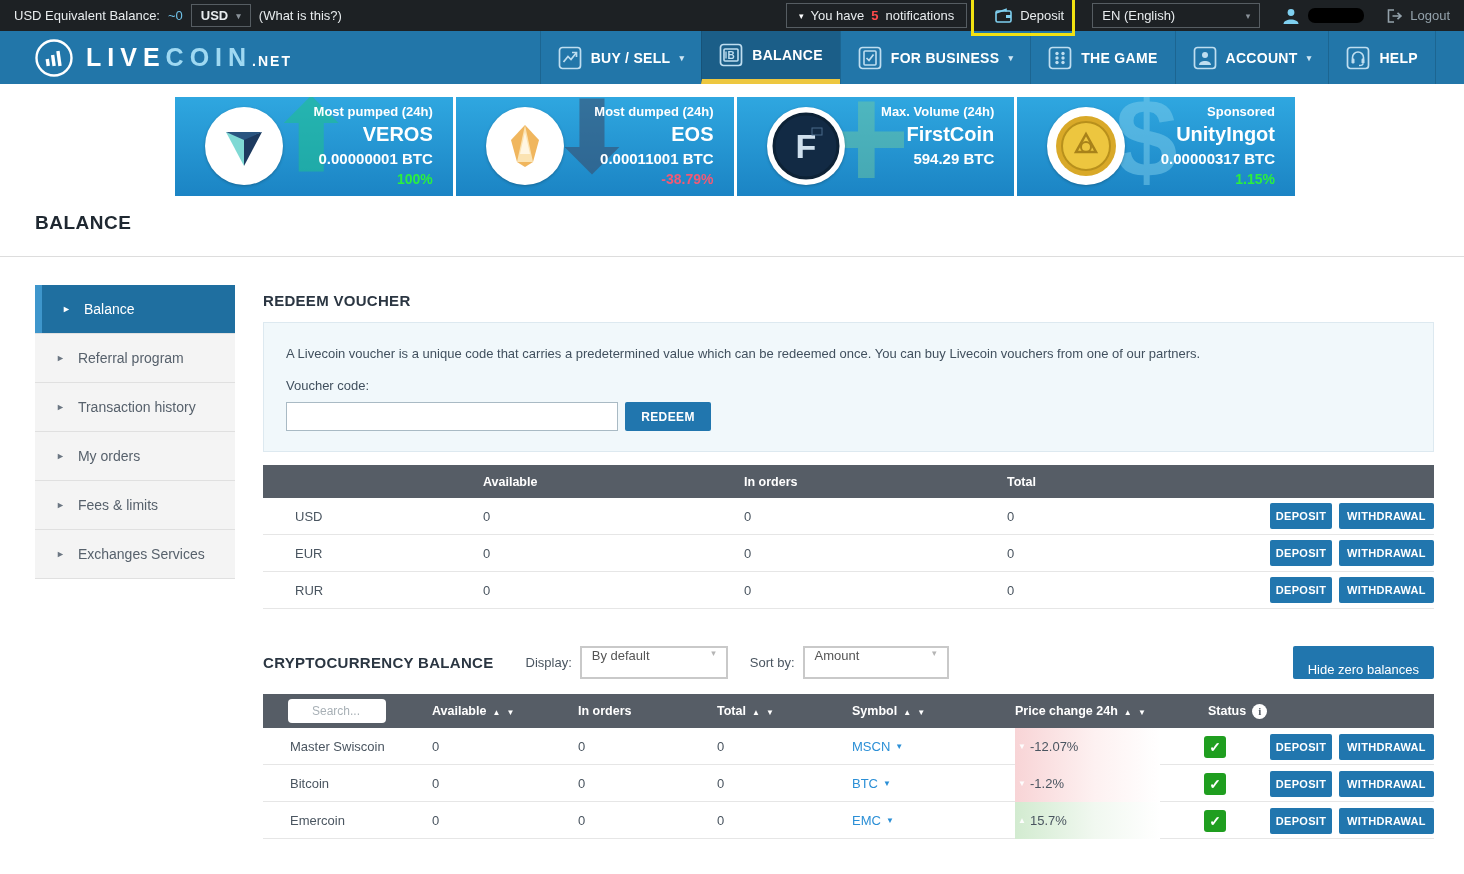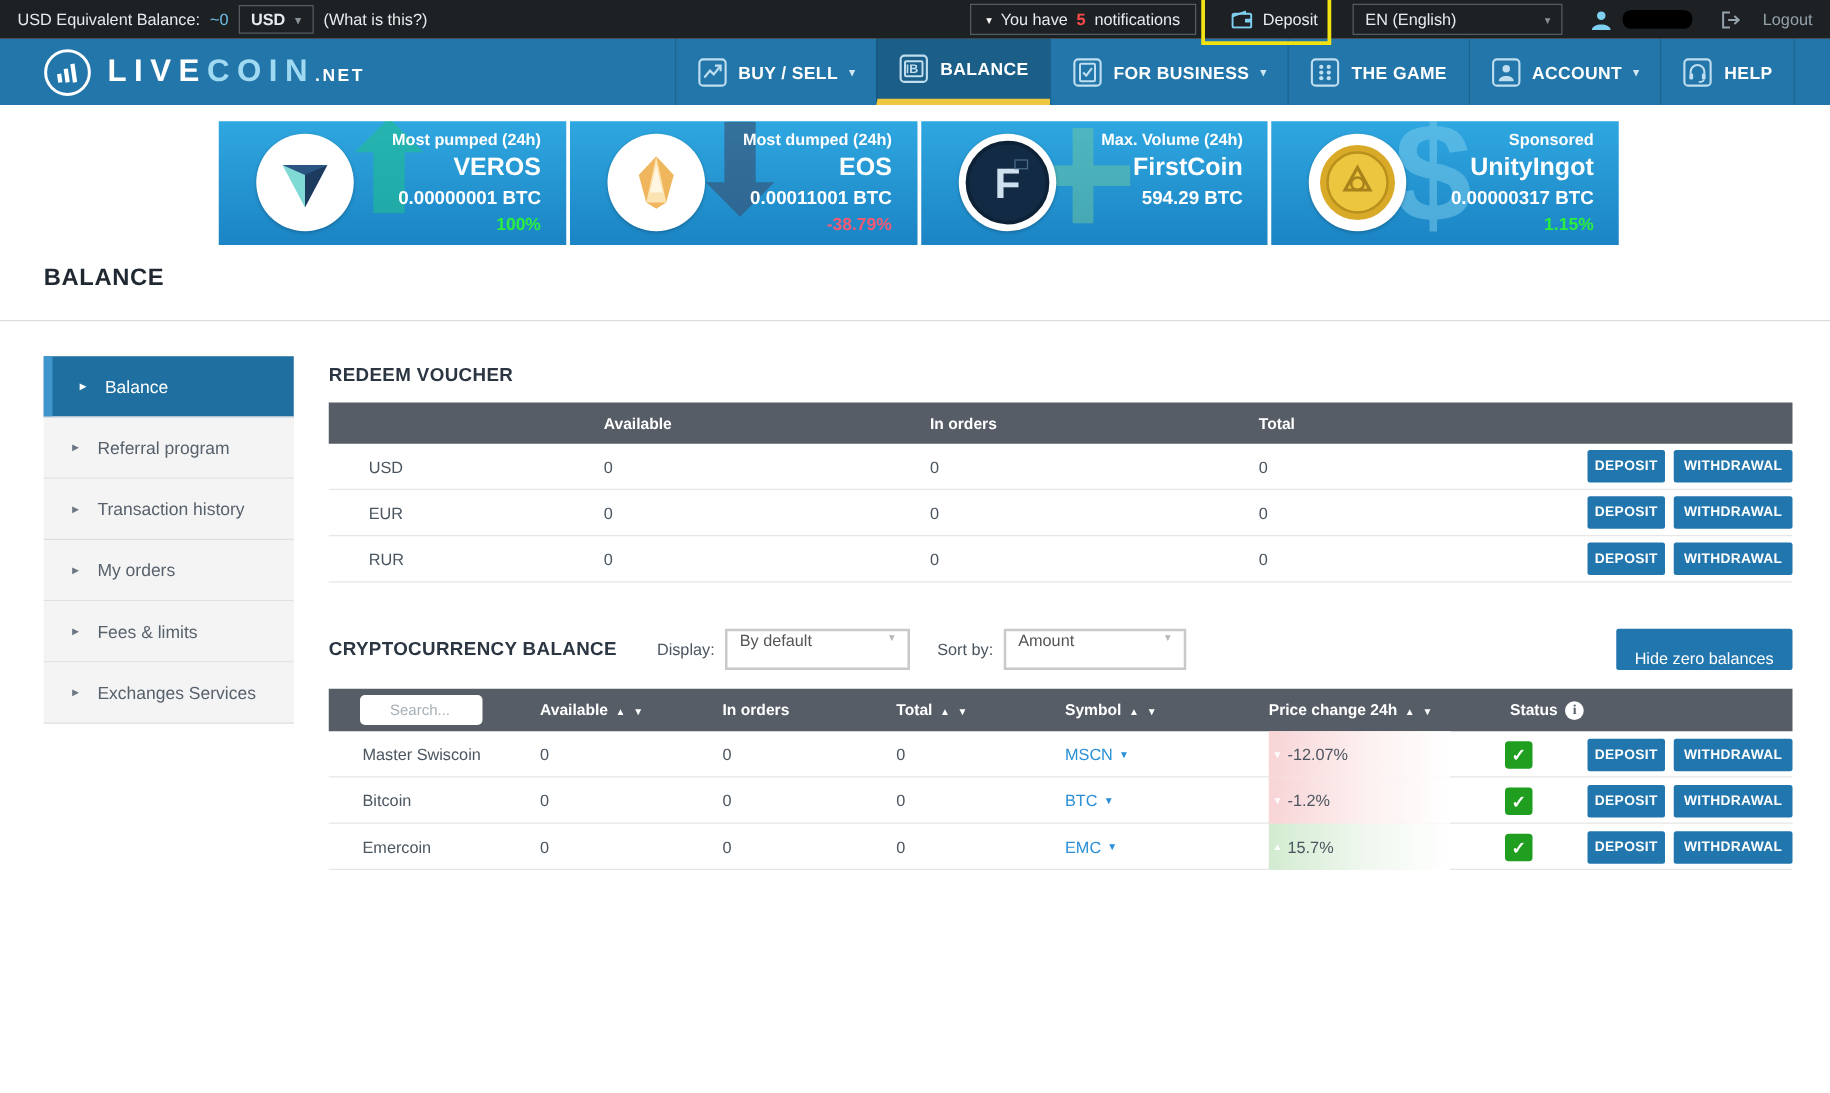--- a/index.html
+++ b/index.html
@@ -33,21 +33,21 @@
     position:absolute; left:-18px; top:-12px; width:104px; height:40px;
     border:3px solid #f2e211; pointer-events:none; z-index:30;
   }
   .lang-box {
     border:1px solid #565d62; width:168px; height:25px; padding:0 9px;
     display:flex; align-items:center; cursor:pointer;gap:24px;
   }
   .lang-box .tb-caret { margin-left:auto; }
   .user-group { display:flex; align-items:center; gap:8px; }
   .redacted { width:56px; height:15px; background:#000; border-radius:7px; }
-  .logout { display:flex; align-items:center; gap:17px; color:#94a2ab; cursor:pointer; }
+  .logout { display:flex; align-items:center; gap:7px; color:#94a2ab; cursor:pointer; }
   .icon-svg { display:block; }
 
   
   .nav {
     position:absolute; left:0; top:31px; width:1464px; height:53px;
     background:#2276a9; display:flex; align-items:stretch; z-index:5;
   }
   .logo { display:flex; align-items:center; gap:12px; padding-left:34px; cursor:pointer; }
   .logo-text { font-size:25px; font-weight:bold; color:#fff; letter-spacing:6px; }
   .logo-text .coin { color:#9fd9f2; }
@@ -402,20 +402,28 @@
   </div>
   <div class="side-item">
     <span class="s-arrow">►</span>
     <span>Exchanges Services</span>
   </div>
 </div>
 
 <div class="main">
 
   <div class="sec-title">REDEEM VOUCHER</div>
+  <div class="voucher-panel">
+    <div class="voucher-desc">A Livecoin voucher is a unique code that carries a predetermined value which can be redeemed once. You can buy Livecoin vouchers from one of our partners.</div>
+    <div class="voucher-label">Voucher code:</div>
+    <div class="voucher-row">
+      <input class="voucher-input" type="text" value="" style="">
+      <button class="btn-blue redeem-btn">REDEEM</button>
+    </div>
+  </div>
 
   <div class="tbl-head fiat-grid fiat-head">
     <span></span>
     <span>Available</span>
     <span>In orders</span>
     <span>Total</span>
     <span></span>
   </div>
 
   <div class="fiat-grid fiat-row">

